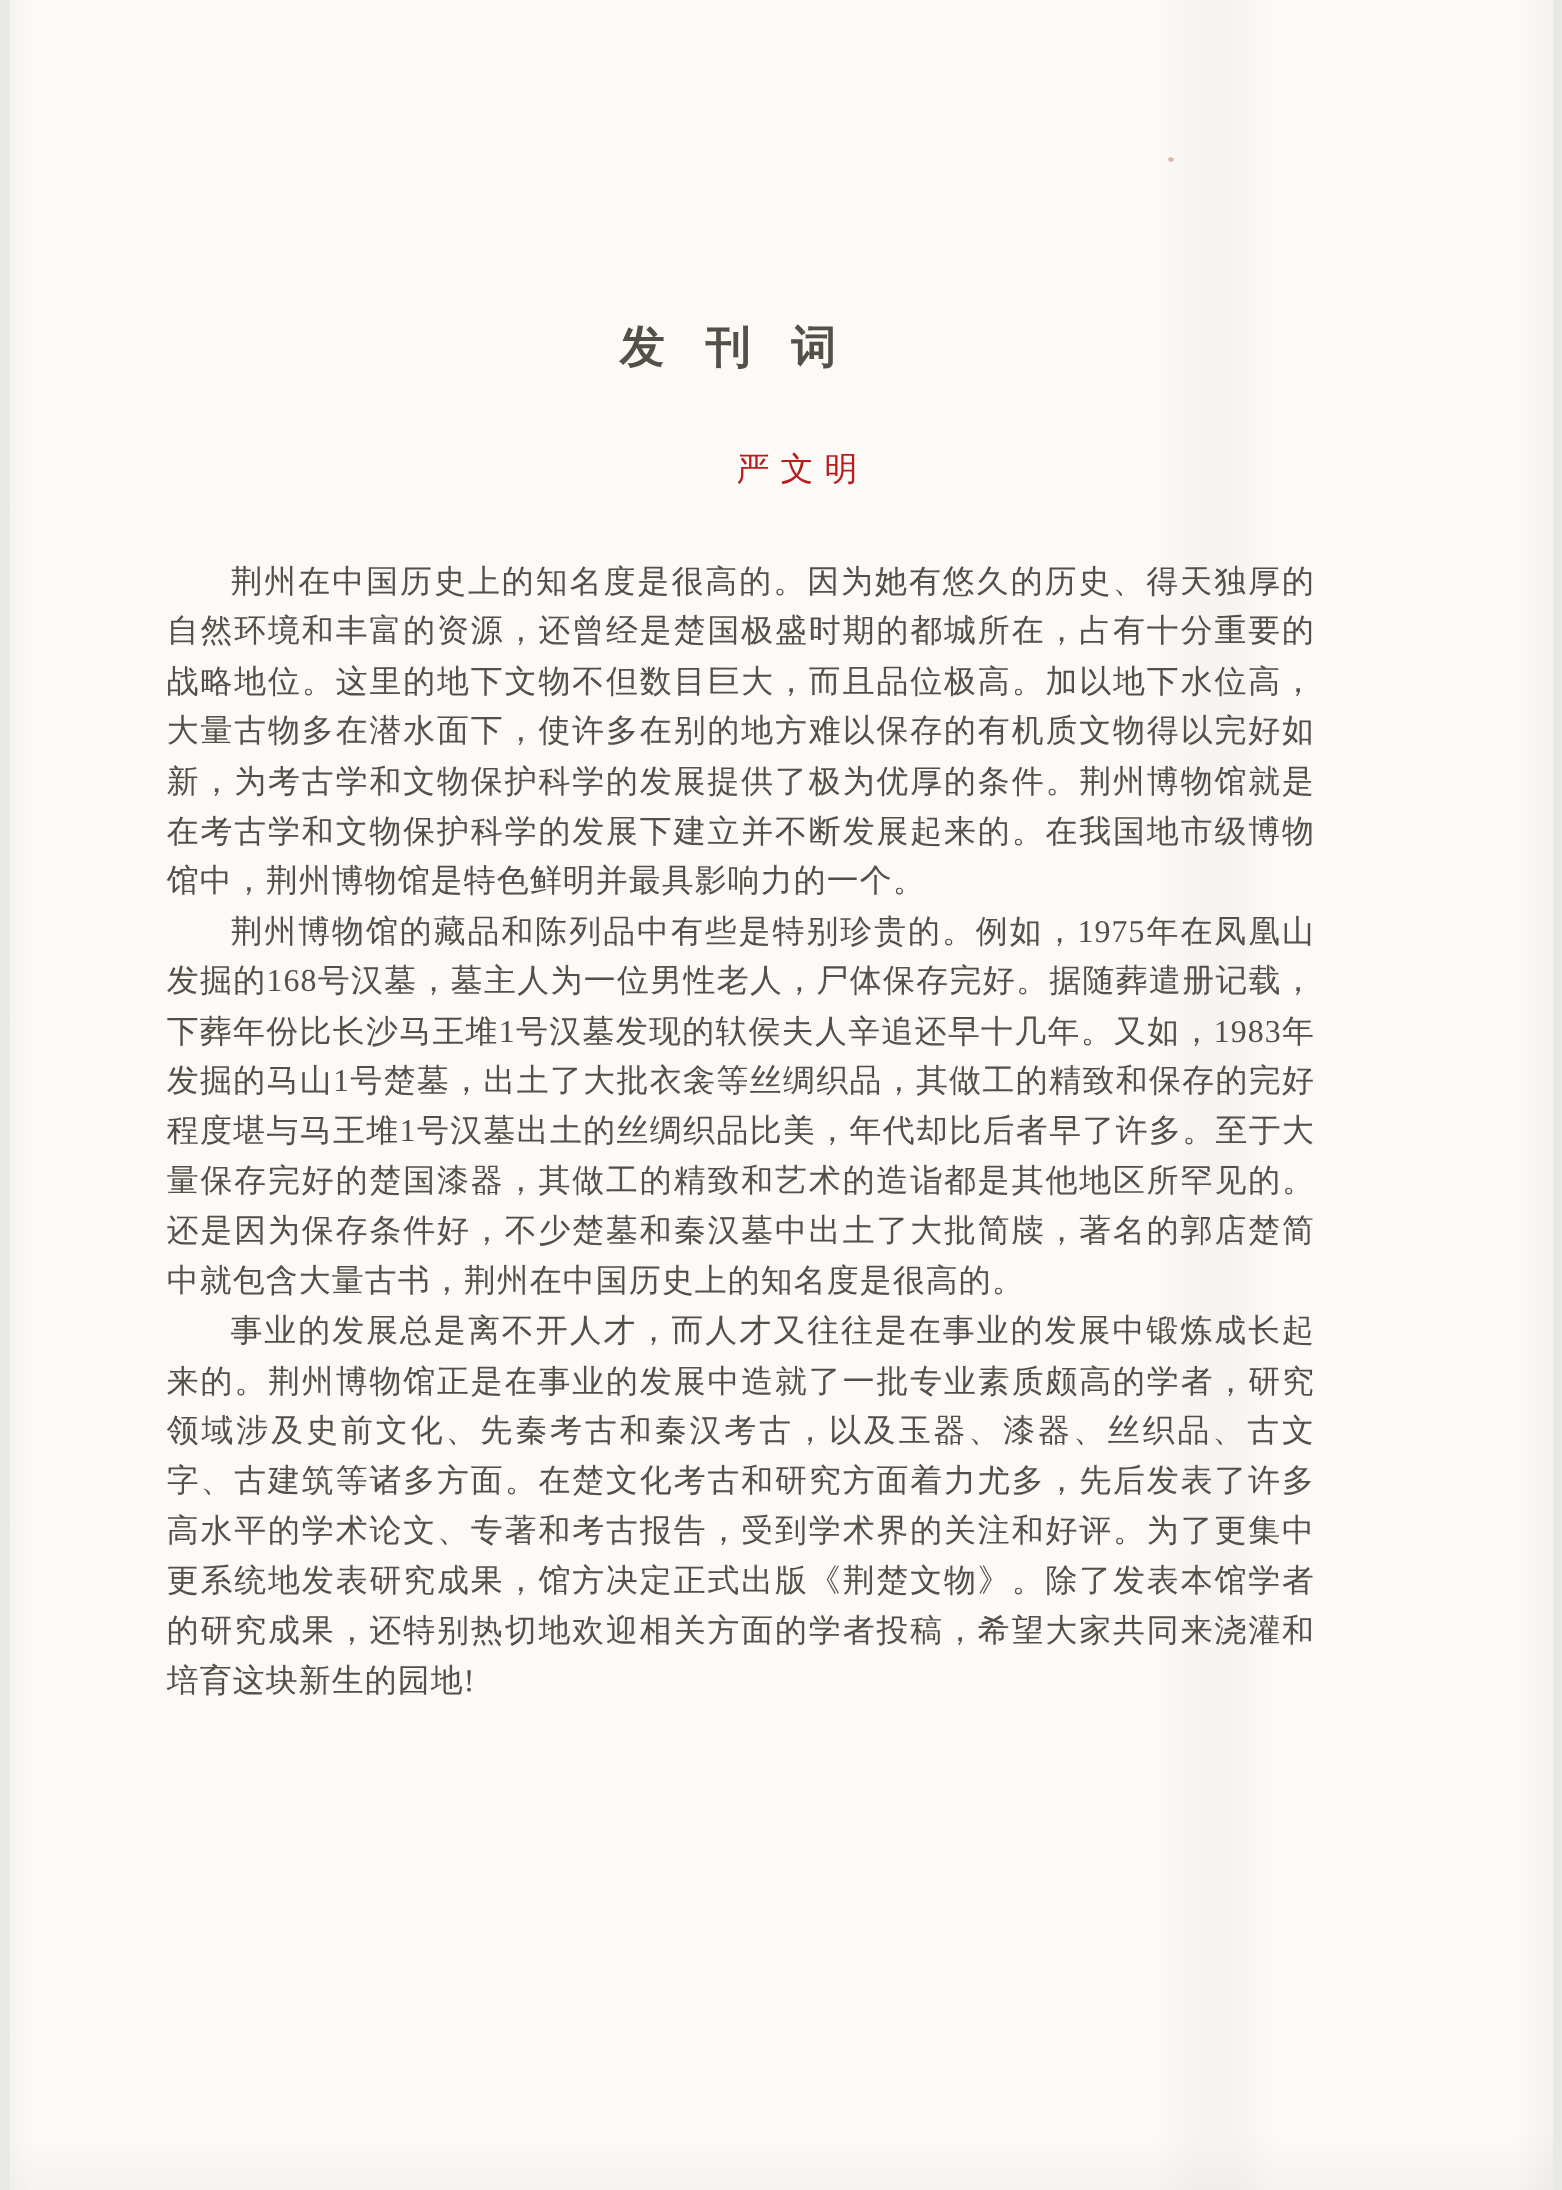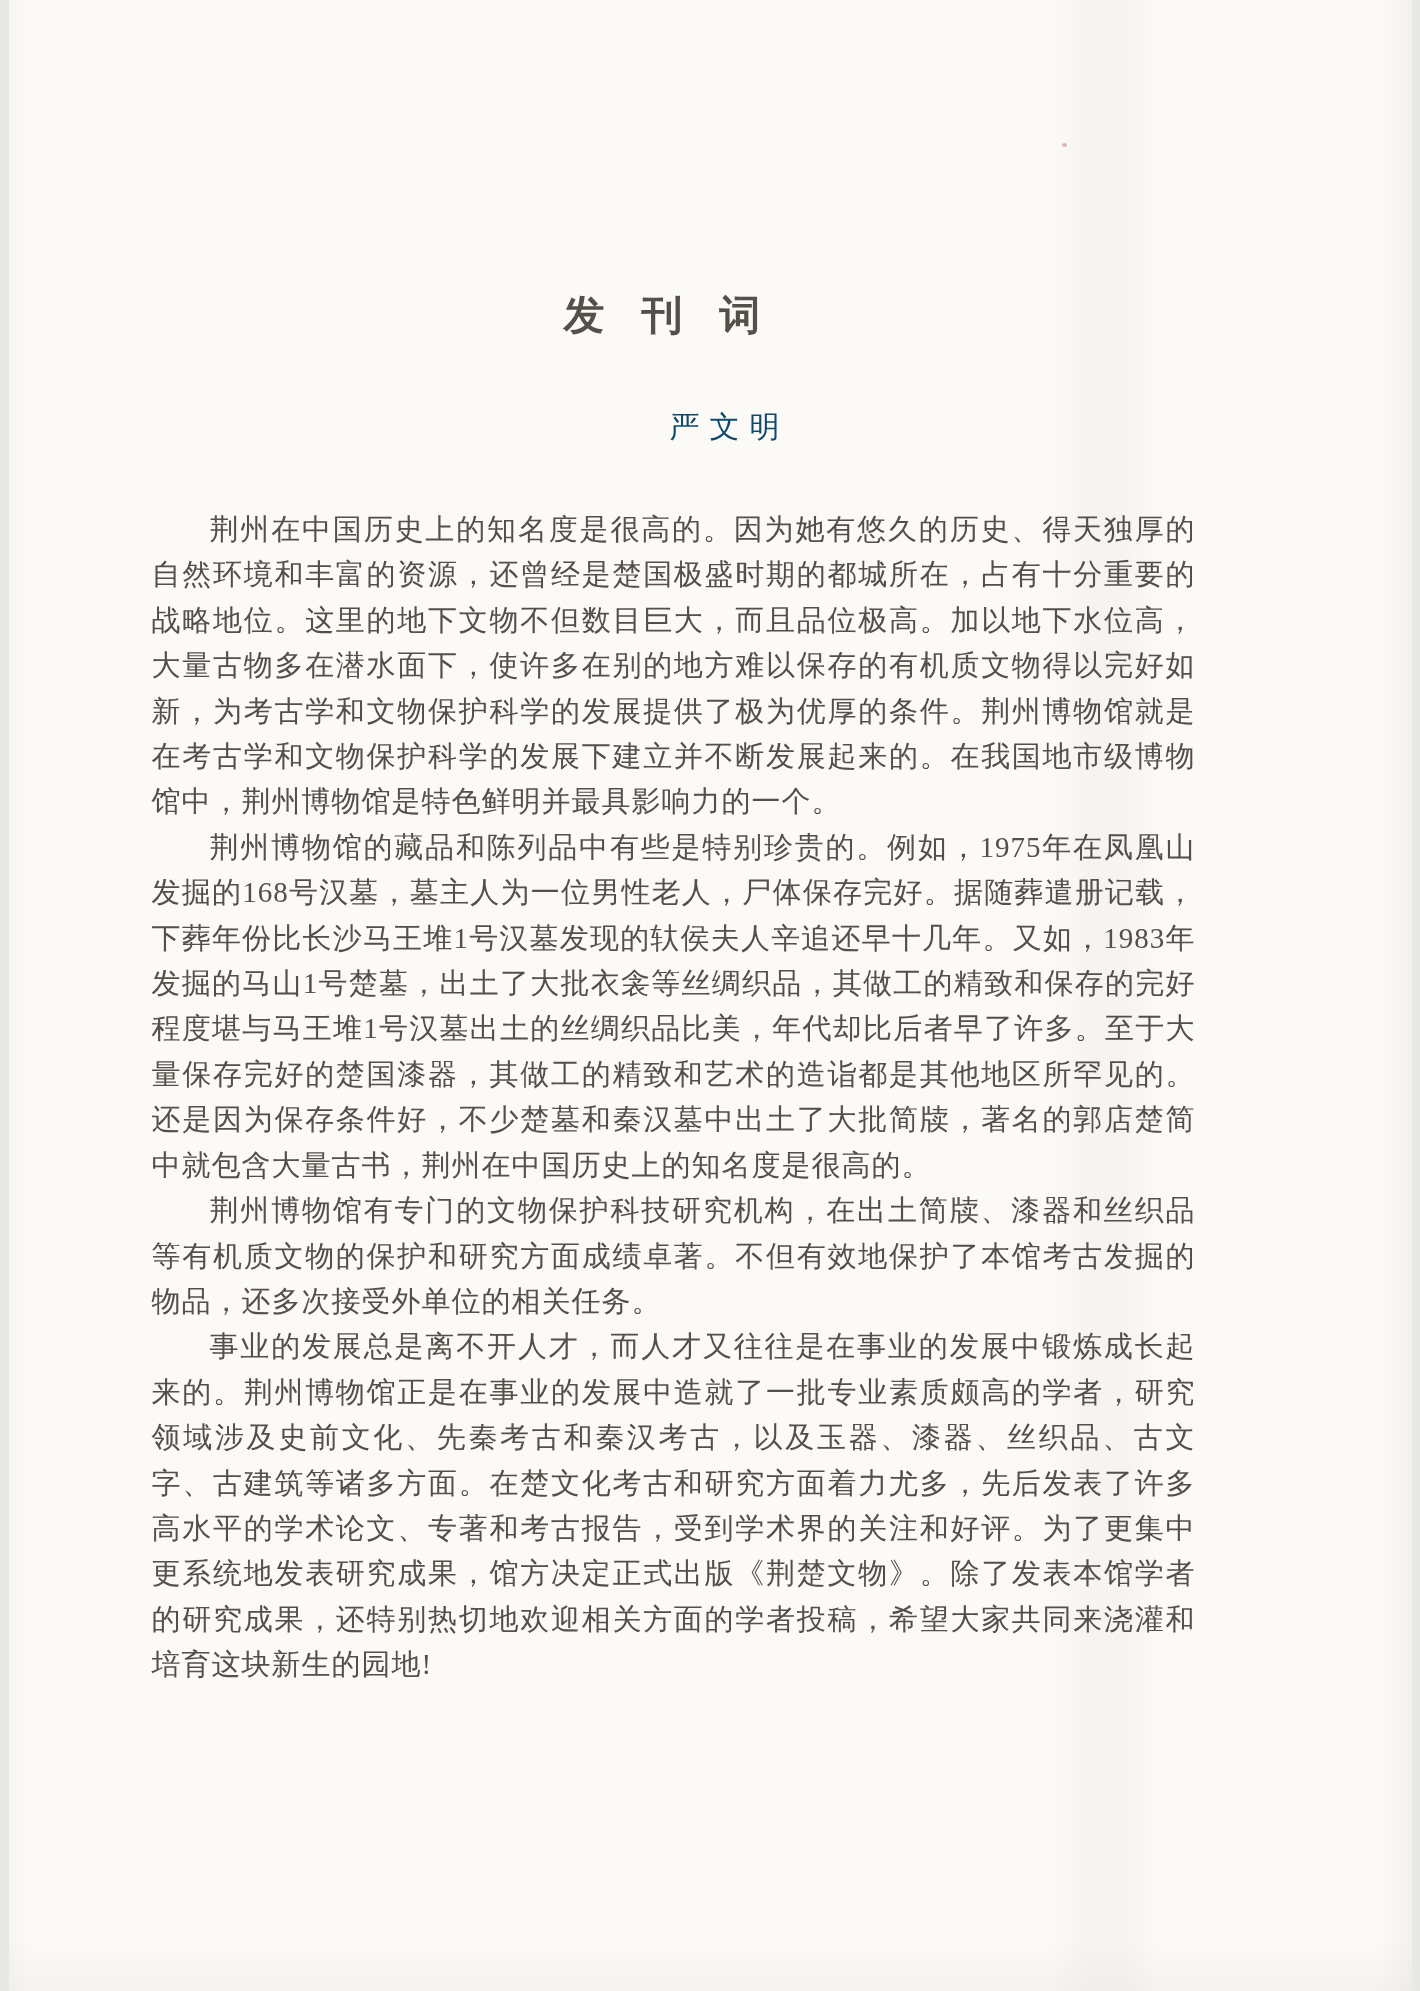--- a/index.html
+++ b/index.html
@@ -40,21 +40,21 @@
     white-space: nowrap;
   }
   .author {
     position: absolute;
     left: 661px;
     top: 409px;
     font-size: 30px;
     line-height: 1.2;
     font-weight: 400;
     letter-spacing: 10px;
-    color: #0c4a6e;
+    color: #b91c1c;
     white-space: nowrap;
   }
   .body-text {
     position: absolute;
     left: 143px;
     top: 507px;
     width: 1044px;
     font-size: 29px;
     line-height: 45.4px;
     letter-spacing: 1px;
@@ -88,17 +88,16 @@
 </style>
 </head>
 <body>
 
 <div class="page">
   <h1 class="title">发刊词</h1>
   <div class="author">严文明</div>
   <div class="body-text">
     <p>荆州在中国历史上的知名度是很高的。因为她有悠久的历史、得天独厚的自然环境和丰富的资源，还曾经是楚国极盛时期的都城所在，占有十分重要的战略地位。这里的地下文物不但数目巨大，而且品位极高。加以地下水位高，大量古物多在潜水面下，使许多在别的地方难以保存的有机质文物得以完好如新，为考古学和文物保护科学的发展提供了极为优厚的条件。荆州博物馆就是在考古学和文物保护科学的发展下建立并不断发展起来的。在我国地市级博物馆中，荆州博物馆是特色鲜明并最具影响力的一个。</p>
     <p>荆州博物馆的藏品和陈列品中有些是特别珍贵的。例如，1975年在凤凰山发掘的168号汉墓，墓主人为一位男性老人，尸体保存完好。据随葬遣册记载，下葬年份比长沙马王堆1号汉墓发现的轪侯夫人辛追还早十几年。又如，1983年发掘的马山1号楚墓，出土了大批衣衾等丝绸织品，其做工的精致和保存的完好程度堪与马王堆1号汉墓出土的丝绸织品比美，年代却比后者早了许多。至于大量保存完好的楚国漆器，其做工的精致和艺术的造诣都是其他地区所罕见的。还是因为保存条件好，不少楚墓和秦汉墓中出土了大批简牍，著名的郭店楚简中就包含大量古书，荆州在中国历史上的知名度是很高的。</p>
-    <p>荆州博物馆有专门的文物保护科技研究机构，在出土简牍、漆器和丝织品等有机质文物的保护和研究方面成绩卓著。不但有效地保护了本馆考古发掘的物品，还多次接受外单位的相关任务。</p>
     <p>事业的发展总是离不开人才，而人才又往往是在事业的发展中锻炼成长起来的。荆州博物馆正是在事业的发展中造就了一批专业素质颇高的学者，研究领域涉及史前文化、先秦考古和秦汉考古，以及玉器、漆器、丝织品、古文字、古建筑等诸多方面。在楚文化考古和研究方面着力尤多，先后发表了许多高水平的学术论文、专著和考古报告，受到学术界的关注和好评。为了更集中更系统地发表研究成果，馆方决定正式出版《荆楚文物》。除了发表本馆学者的研究成果，还特别热切地欢迎相关方面的学者投稿，希望大家共同来浇灌和培育这块新生的园地!</p>
   </div>
   <div class="artifact-dot"></div>
 </div>
 
 </body></html>

